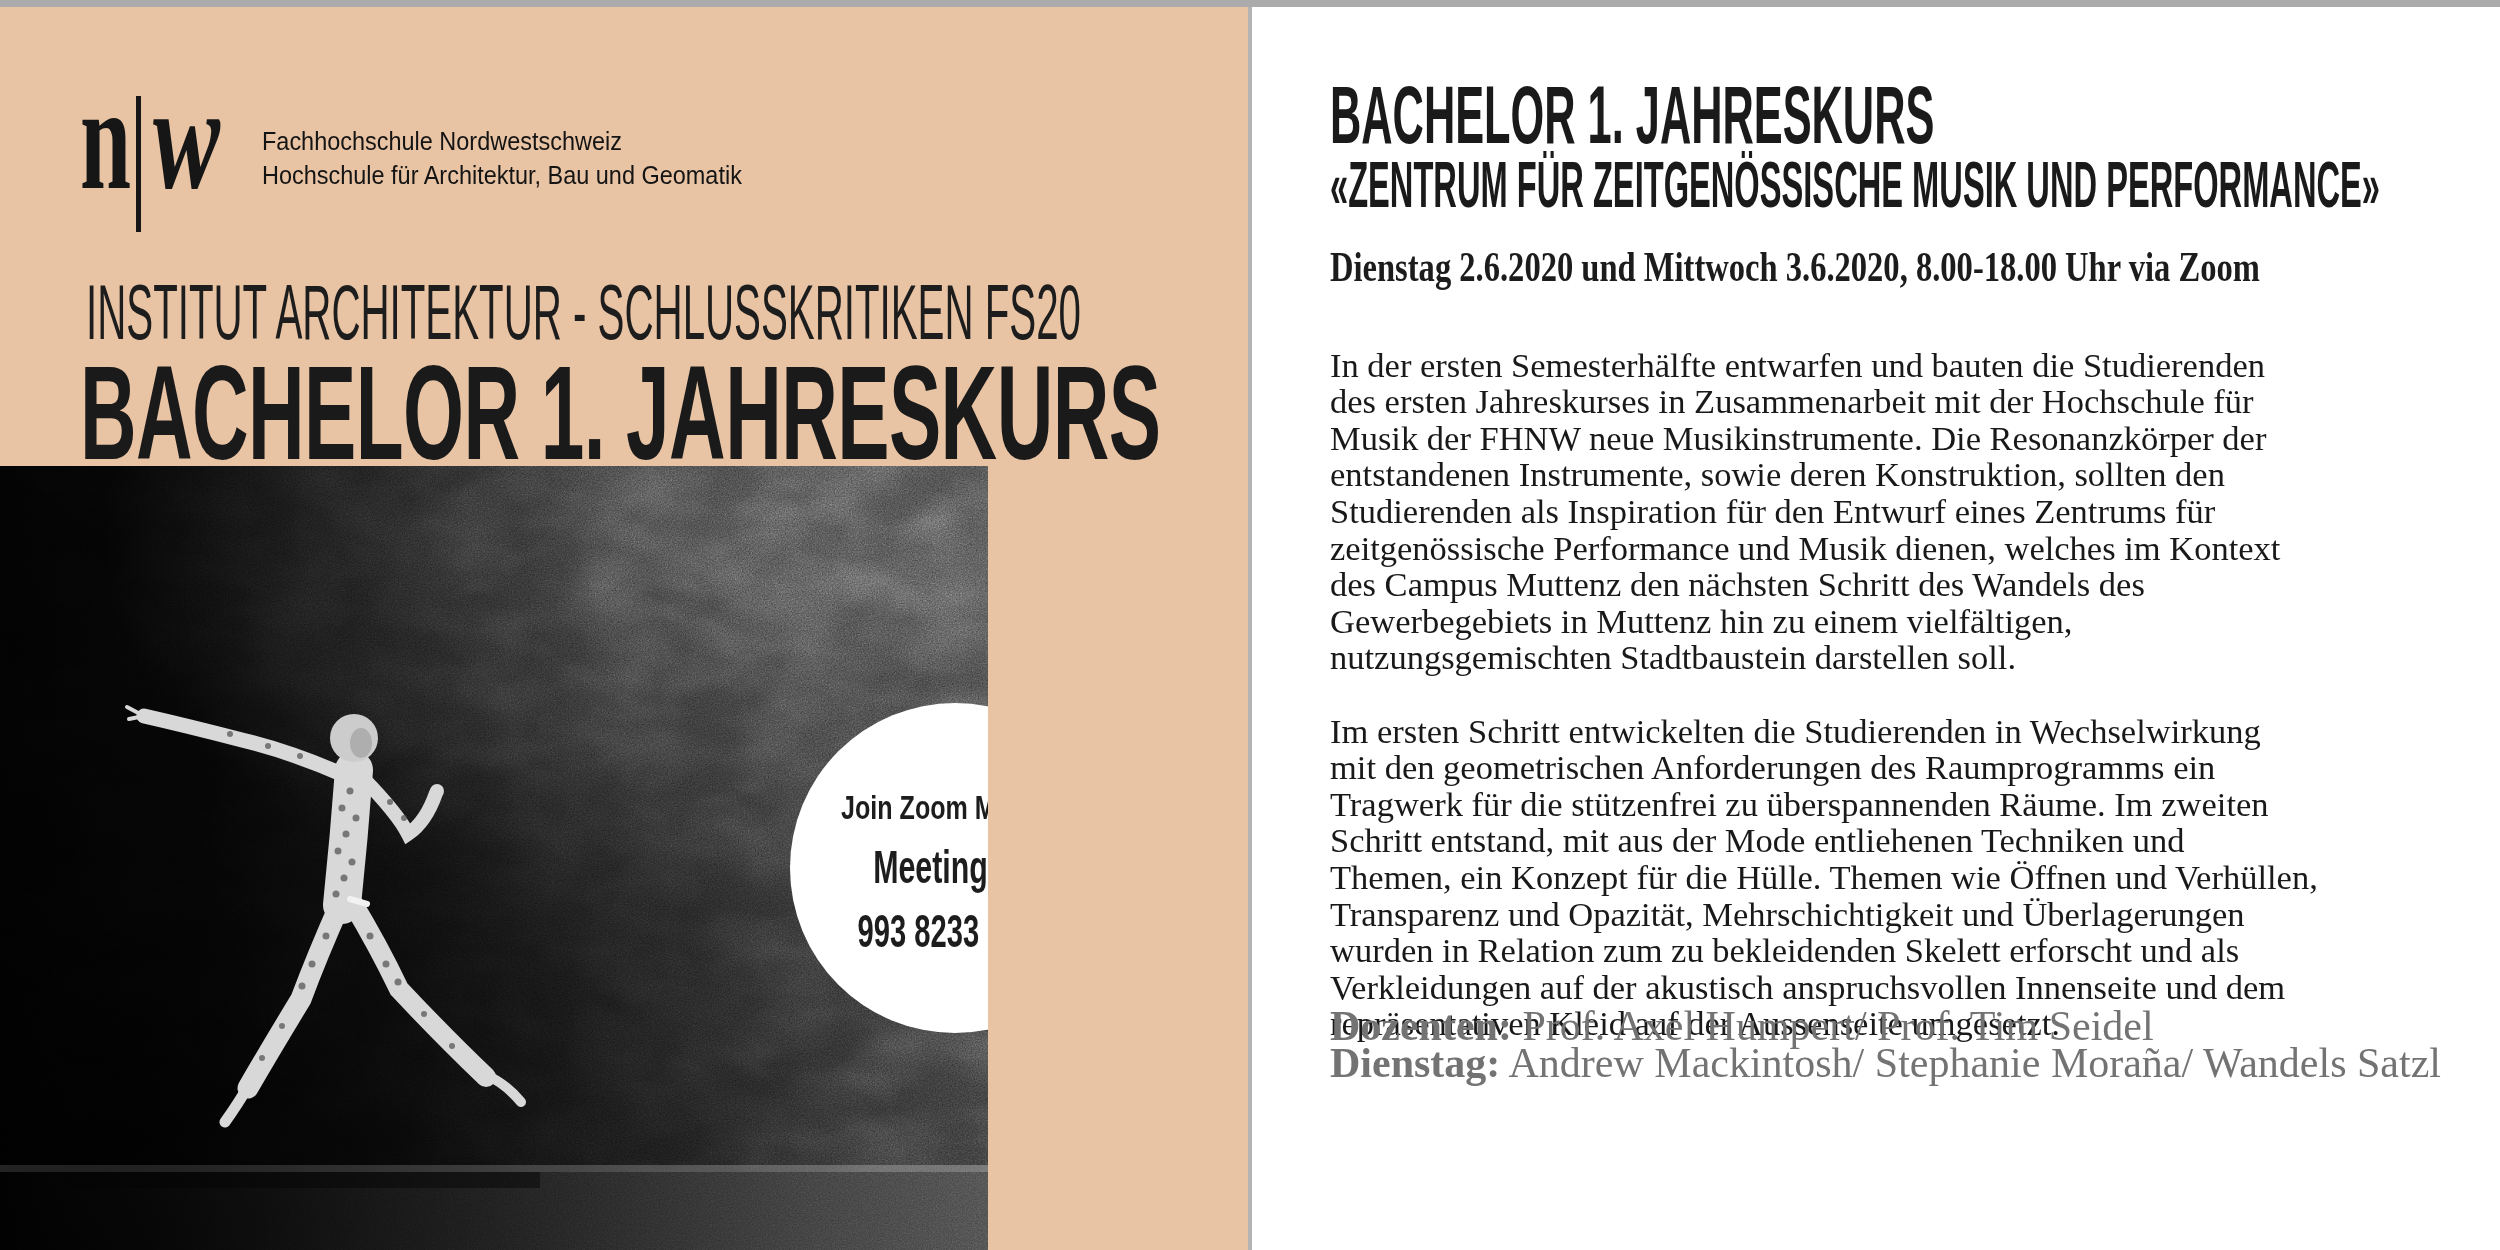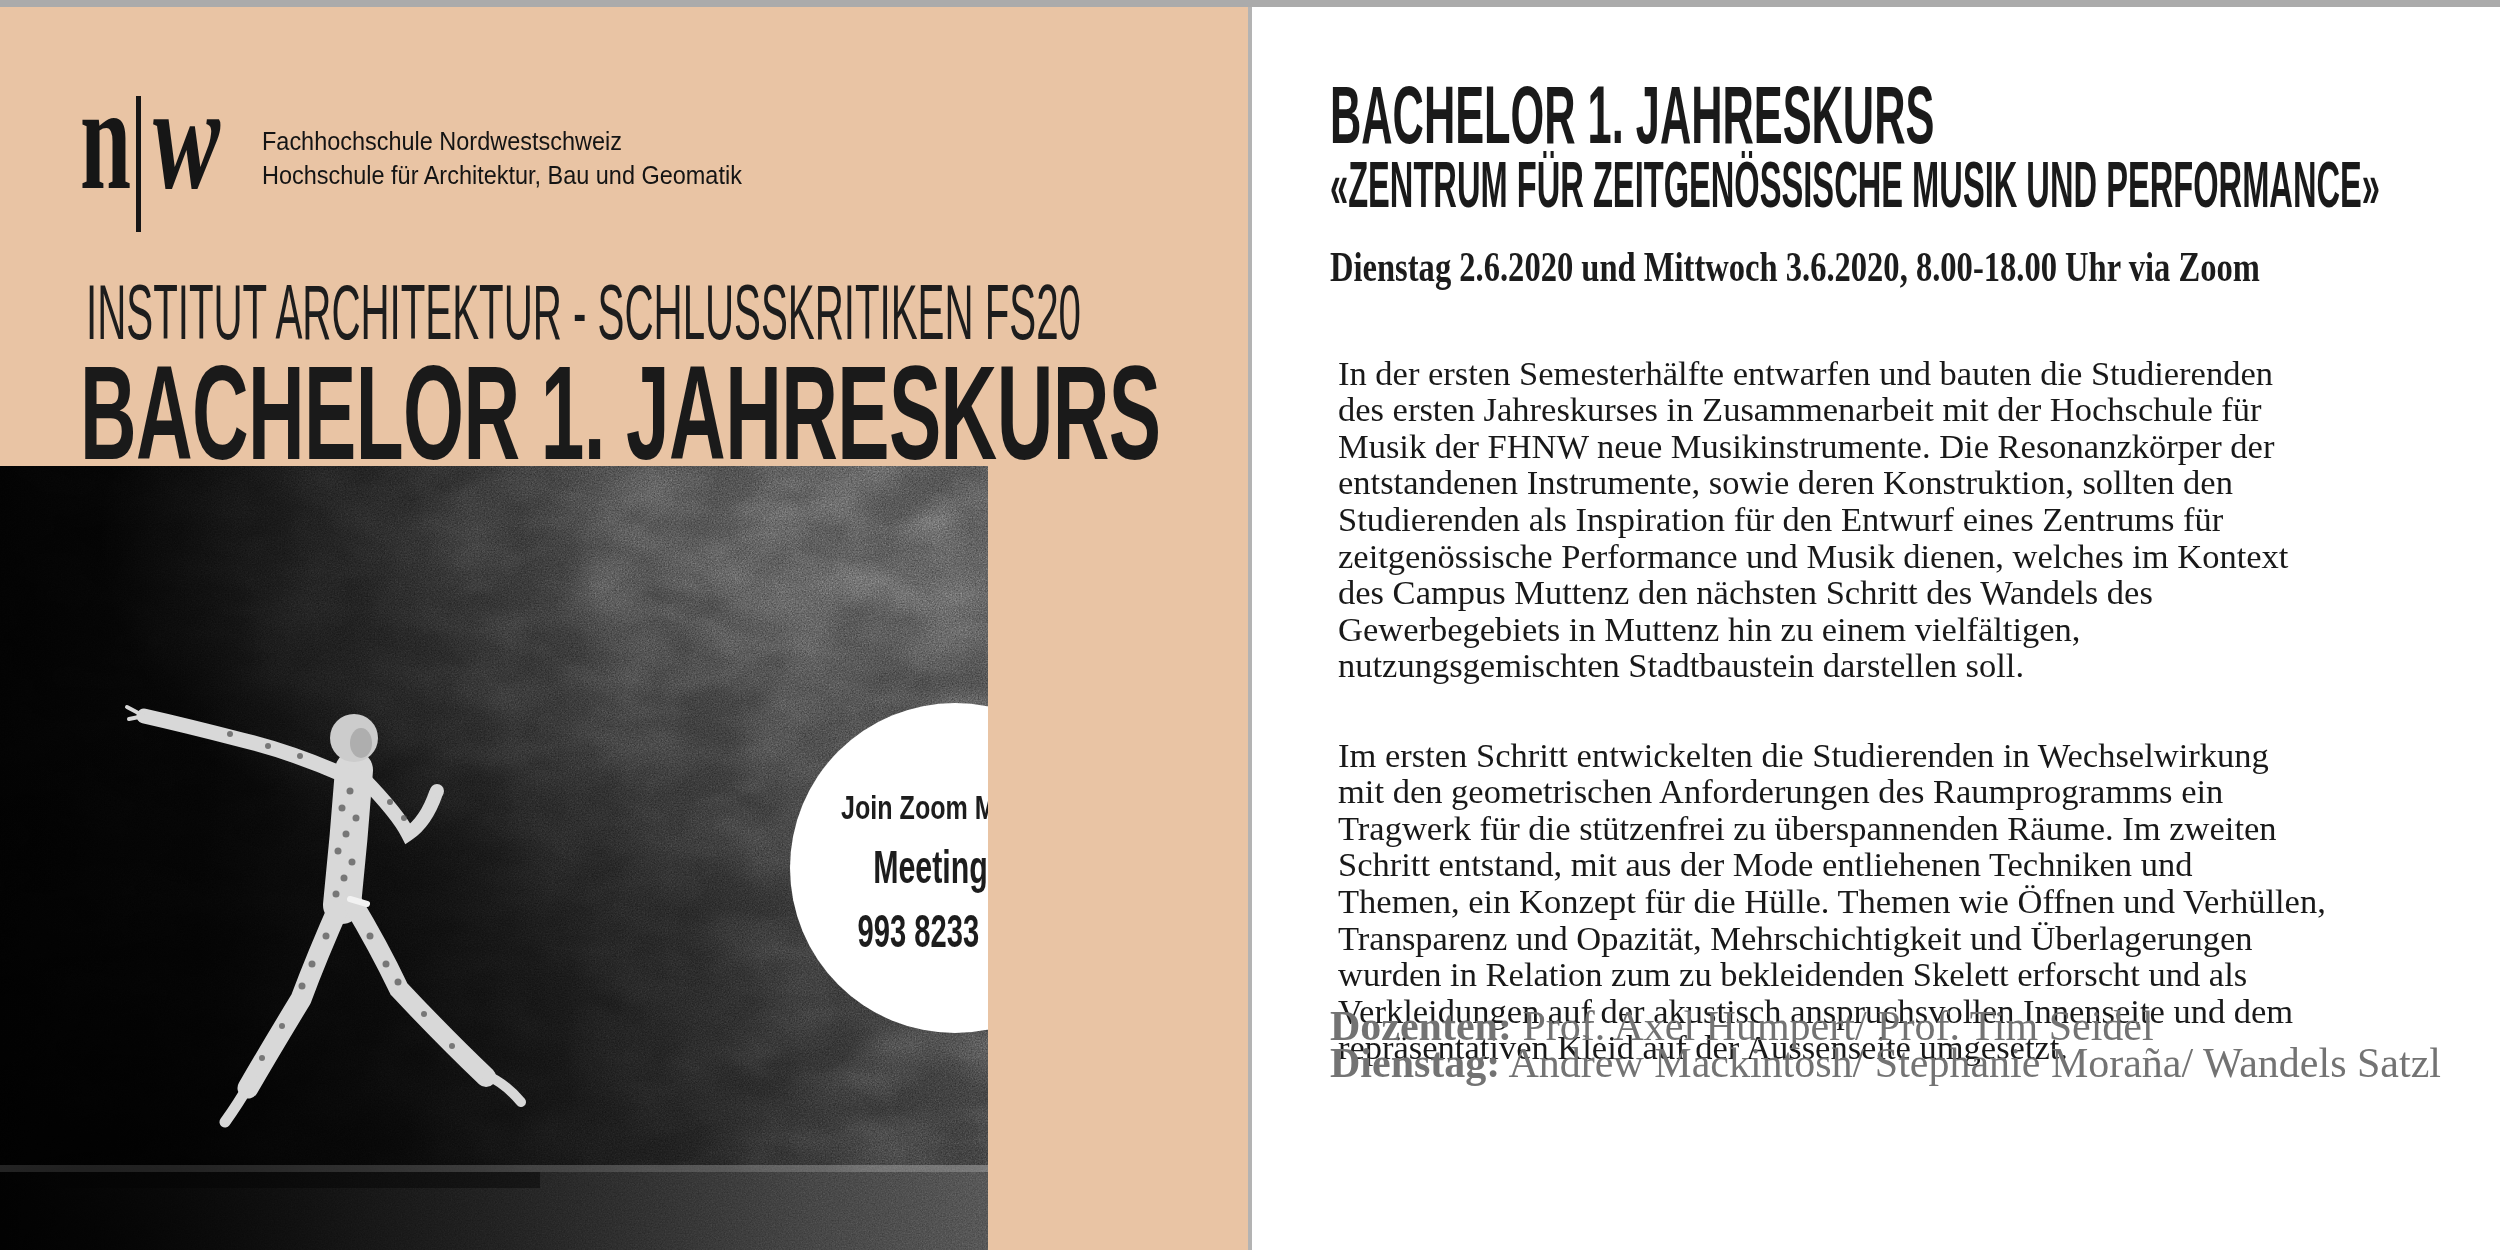--- a/index.html
+++ b/index.html
@@ -38,21 +38,21 @@
   
   .right-page{position:absolute;left:1252px;top:0;width:1248px;height:1250px;background:#ffffff;color:#1c1c1c;}
   .r-title{position:absolute;left:78px;top:75px;font-size:81px;font-weight:700;line-height:1;color:#1a1a1a;
            transform:scaleX(.535);transform-origin:0 0;white-space:nowrap;}
   .r-sub{position:absolute;left:78px;top:153px;font-size:64px;font-weight:700;line-height:1;color:#1a1a1a;
            transform:scaleX(.51);transform-origin:0 0;white-space:nowrap;}
   .r-date{position:absolute;left:78px;top:246px;font-family:"Liberation Serif",serif;font-weight:700;
            font-size:42px;line-height:1;transform:scaleX(.775);transform-origin:0 0;white-space:nowrap;}
   .r-body{position:absolute;left:78px;top:310px;width:1170px;font-family:"Liberation Serif",serif;
            font-size:34.5px;line-height:36.6px;white-space:pre-line;color:#191919;}
-  .r-body p{margin:8px;padding:0;font-family:Liberation Serif, serif;}
+  .r-body p{margin:0;padding:0;font-family:Liberation Serif, serif;}
   .r-credits{position:absolute;left:78px;top:1008px;width:1170px;font-family:"Liberation Serif",serif;
            font-size:42px;line-height:36.6px;color:#737373;}
   .credit-label{font-weight:700;}
   .credit-text{white-space:pre-line;}
 </style>
 </head>
 <body>
 
 <div class="page" style="--peach: #e9c4a4; --strip: #ababab; --divider: #b3b3b3;">
 

